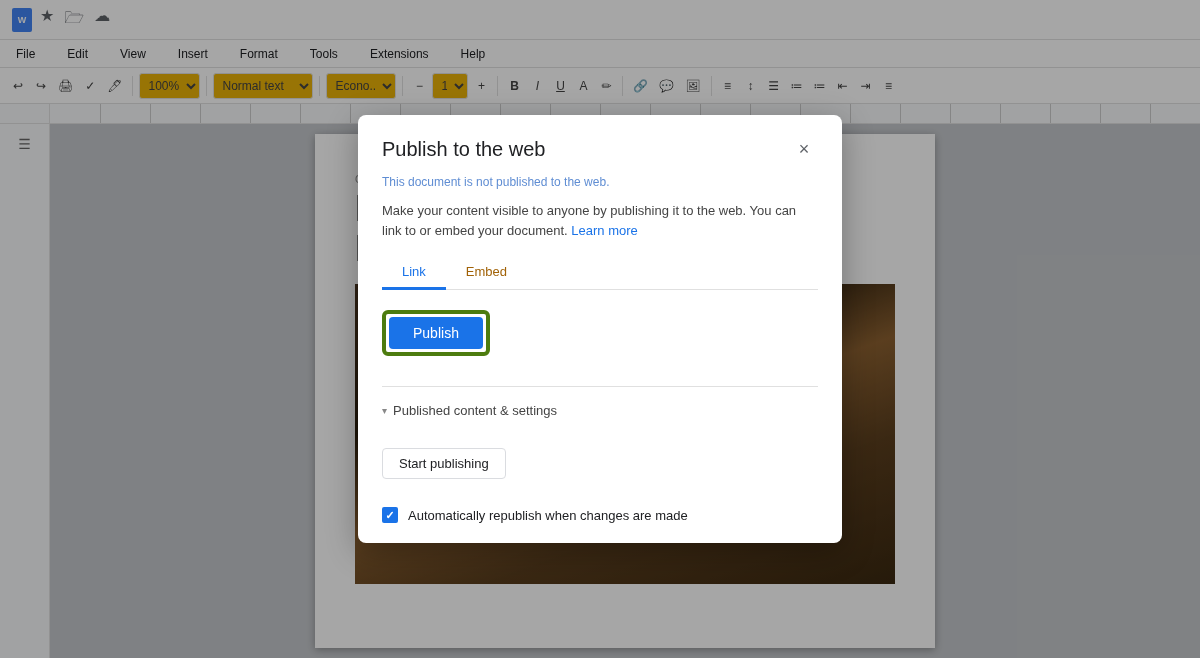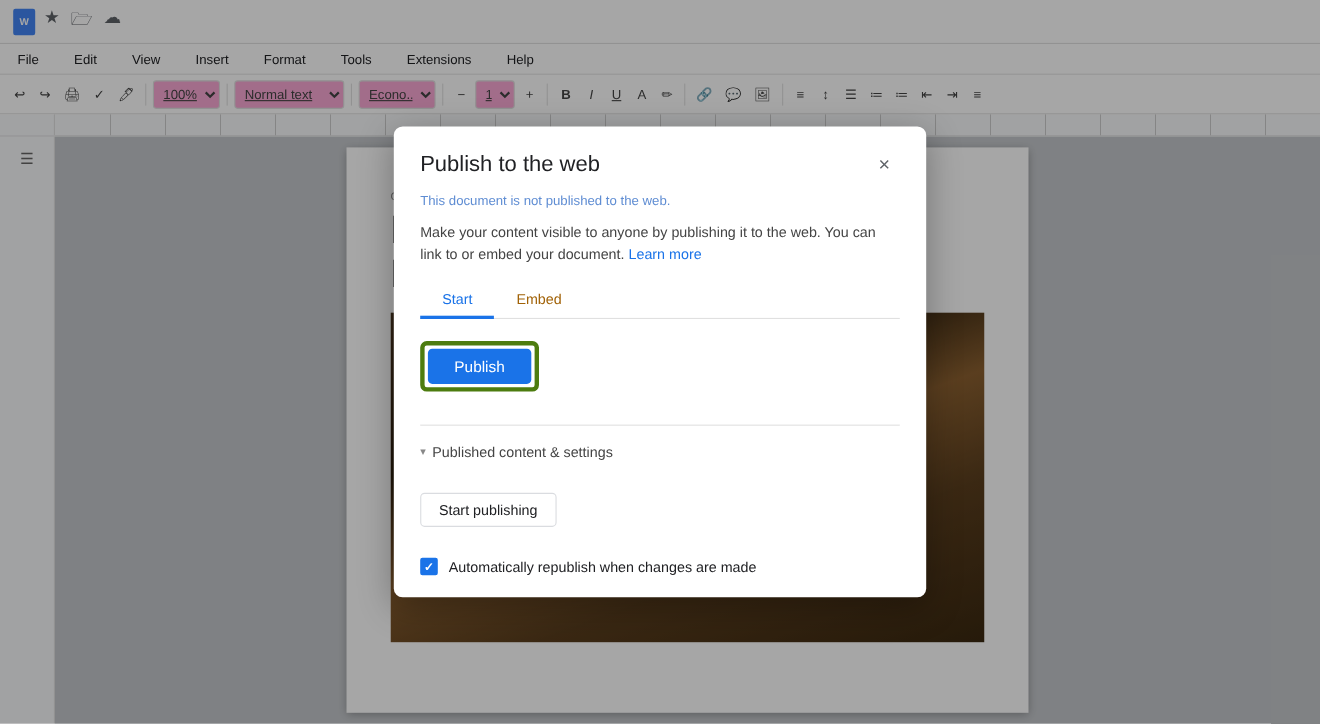--- a/index.html
+++ b/index.html
@@ -61,23 +61,22 @@
       min-width: 20px;
     }
     .toolbar-separator { width: 1px; height: 20px; background: #e0e0e0; margin: 0 3px; }
     .toolbar-select {
       height: 26px;
       border: 1px solid #e0e0e0;
       border-radius: 3px;
       font-size: 12px;
       color: #444;
       padding: 0 4px;
-      background: #f9a8d4;
-      cursor: pointer;
-      text-decoration: underline;
+      background: #eab308;
+      cursor: pointer;
     }
     .toolbar-zoom { display: flex; align-items: center; gap: 2px; }
 
     
     .ruler {
       height: 20px;
       background: #f8f9fa;
       border-bottom: 1px solid #e0e0e0;
       position: relative;
       display: flex;
@@ -378,21 +377,21 @@
     </div>
 
     <div class="dialog-body">
       <div class="doc-status">This document is not published to the web.</div>
       <div class="doc-description">
         <span>Make your content visible to anyone by publishing it to the web. You can link to or embed your document.</span>
         <a href="#">Learn more</a>
       </div>
 
       <div class="dialog-tabs">
-        <div class="dialog-tab active">Start</div>
+        <div class="dialog-tab active">Link</div>
         <div class="dialog-tab">Embed</div>
       </div>
 
       <div style="margin-bottom:20px;">
         <div class="publish-btn-wrapper">
           <button class="publish-btn">Publish</button>
         </div>
       </div>
 
       <div class="dialog-divider"></div>

